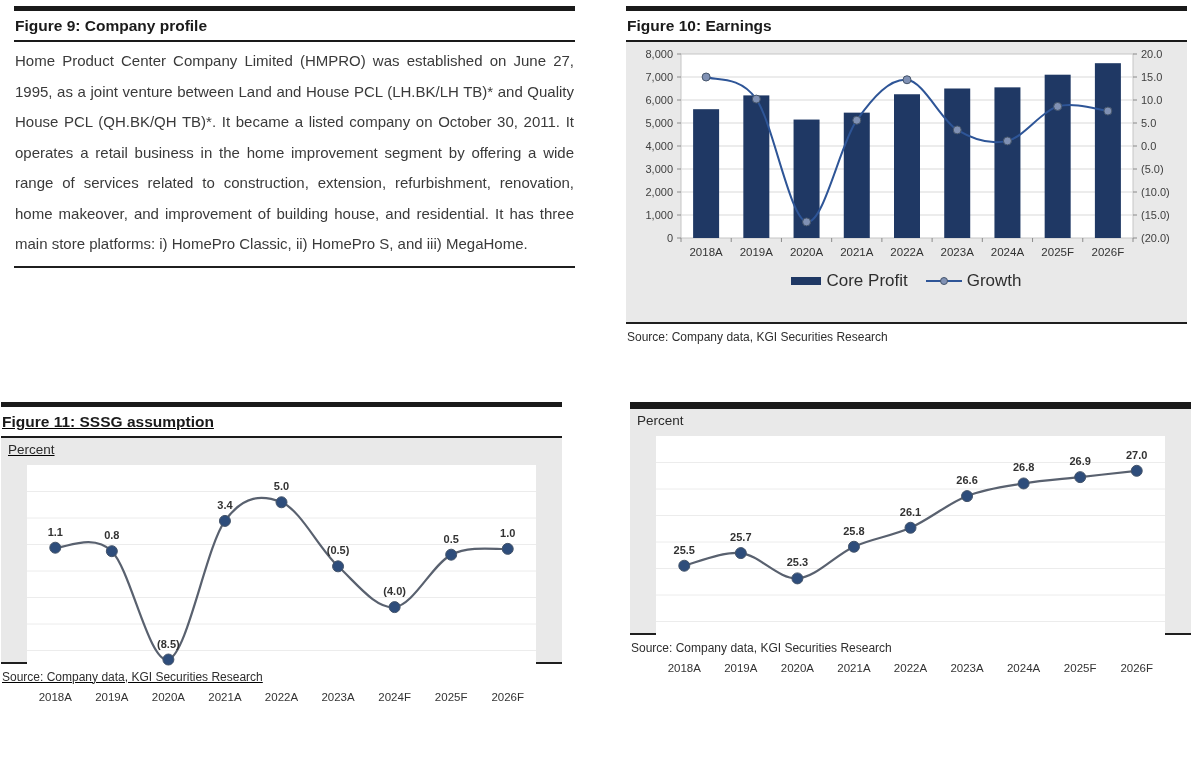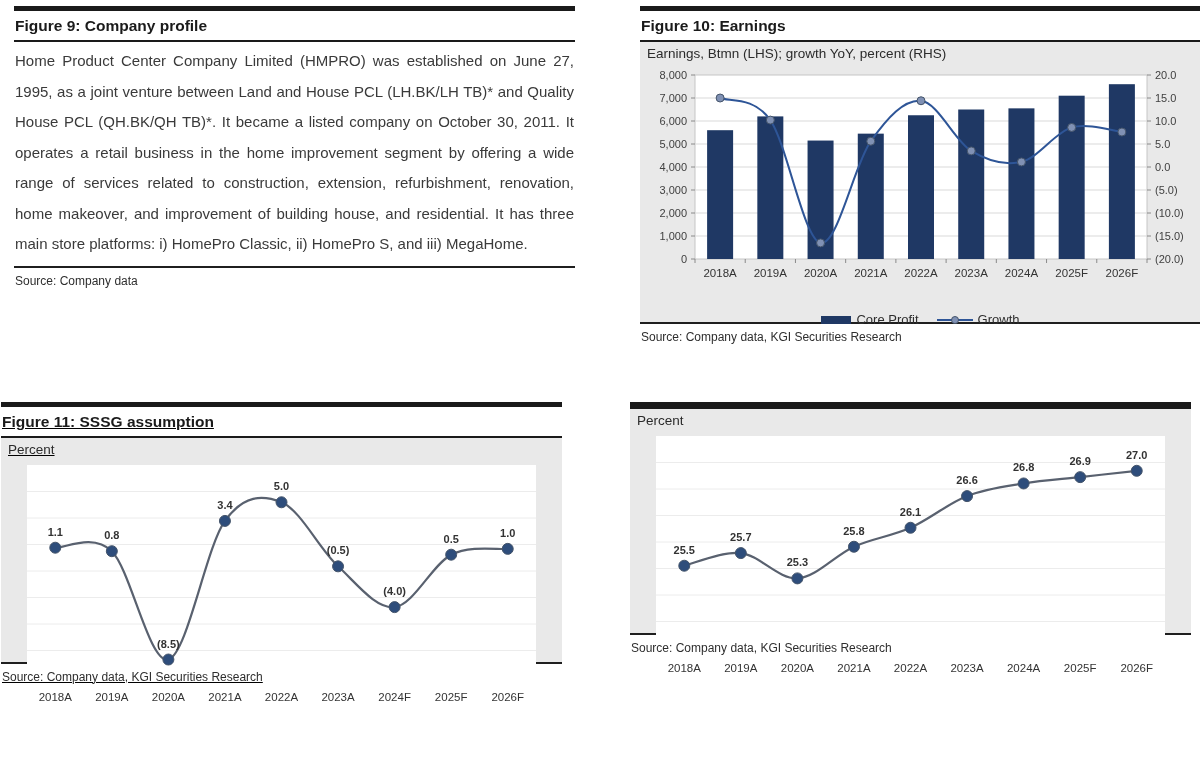--- a/index.html
+++ b/index.html
@@ -1,59 +1,57 @@
 <!DOCTYPE html>
 <html><head>
 <meta charset="utf-8">
 <style>
   html,body{margin:0;padding:0;background:#ffffff;}
   body{width:1200px;height:769px;position:relative;font-family:"Liberation Sans",sans-serif;overflow:hidden;}
   .fig{position:absolute;width:561px;}
   #fig9{left:14px;top:6px;}
-  #fig10{left:640px;top:6px;}
+  #fig10{left:626px;top:6px;}
   #fig11{left:1px;top:402px;text-decoration:underline;}
   #fig12{left:630px;top:402px;}
   .topbar{height:5px;background:#1a1a1a;}
   .fig-title{font-size:15.5px;font-weight:700;color:#1a1a1a;padding:6px 1px 5px 1px;}
   .rule{height:2px;background:#1a1a1a;}
   .rule-thin{height:1.5px;background:#1f1f1f;}
   .fig-source{font-size:12px;color:#2e2e2e;padding:6px 1px 4px 1px;}
   .fig9-body{height:224px;box-sizing:border-box;padding:4px 1px 0 1px;font-size:15px;
              line-height:30.5px;color:#3a3a3a;text-align:justify;}
   .band{background:#e9e9e9;}
   .band-subtitle{font-size:13.5px;color:#2b2b2b;padding:4px 7px 2px 7px;}
   .band-10{height:280px;box-sizing:border-box;}
   .band-line{height:224px;box-sizing:border-box;}
   svg{display:block;}
   .legend-row{display:flex;justify-content:center;align-items:center;gap:18px;
-              font-size:13px;color:#2e2e2e;padding:1px 0 7px 0;margin-top:20px;}
+              font-size:17px;color:#2e2e2e;padding:1px 0 7px 0;}
   .legend-item{display:flex;align-items:center;gap:5px;}
   .legend-swatch{display:inline-block;width:30px;height:8px;background:#1f3864;}
   .legend-line{display:inline-block;width:36px;height:2px;background:#2e5597;position:relative;}
   .legend-dot{position:absolute;left:14px;top:-3px;width:8px;height:8px;border-radius:50%;
               background:#8091b4;border:1px solid #44546a;box-sizing:border-box;}
 </style>
 </head>
 <body>
 
 <div class="fig" id="fig9">
   <div class="topbar"></div>
   <div class="fig-title">Figure 9: Company profile</div>
   <div class="rule"></div>
   <div class="fig9-body">Home Product Center Company Limited (HMPRO) was established on June 27, 1995, as a joint venture between Land and House PCL (LH.BK/LH TB)* and Quality House PCL (QH.BK/QH TB)*. It became a listed company on October 30, 2011. It operates a retail business in the home improvement segment by offering a wide range of services related to construction, extension, refurbishment, renovation, home makeover, and improvement of building house, and residential. It has three main store platforms: i) HomePro Classic, ii) HomePro S, and iii) MegaHome.</div>
   <div class="rule-thin"></div>
-  <div class="fig-source">Source: Company data</div>
 </div>
 
 <div class="fig" id="fig10">
   <div class="topbar"></div>
   <div class="fig-title">Figure 10: Earnings</div>
   <div class="rule"></div>
   <div class="band band-10">
-    <div class="band-subtitle">Earnings, Btmn (LHS); growth YoY, percent (RHS)</div>
     <svg id="chart-earnings" width="561" height="228">
         <rect x="55" y="12" width="452" height="184" fill="#ffffff" stroke="#c6c6c6" stroke-width="1"></rect>
         <line x1="55" y1="173" x2="507" y2="173" stroke="#d9d9d9" stroke-width="1"></line>
         <line x1="55" y1="150" x2="507" y2="150" stroke="#d9d9d9" stroke-width="1"></line>
         <line x1="55" y1="127" x2="507" y2="127" stroke="#d9d9d9" stroke-width="1"></line>
         <line x1="55" y1="104" x2="507" y2="104" stroke="#d9d9d9" stroke-width="1"></line>
         <line x1="55" y1="81" x2="507" y2="81" stroke="#d9d9d9" stroke-width="1"></line>
         <line x1="55" y1="58" x2="507" y2="58" stroke="#d9d9d9" stroke-width="1"></line>
         <line x1="55" y1="35" x2="507" y2="35" stroke="#d9d9d9" stroke-width="1"></line>
         <line x1="51" y1="12" x2="55" y2="12" stroke="#8a8a8a" stroke-width="1"></line>

